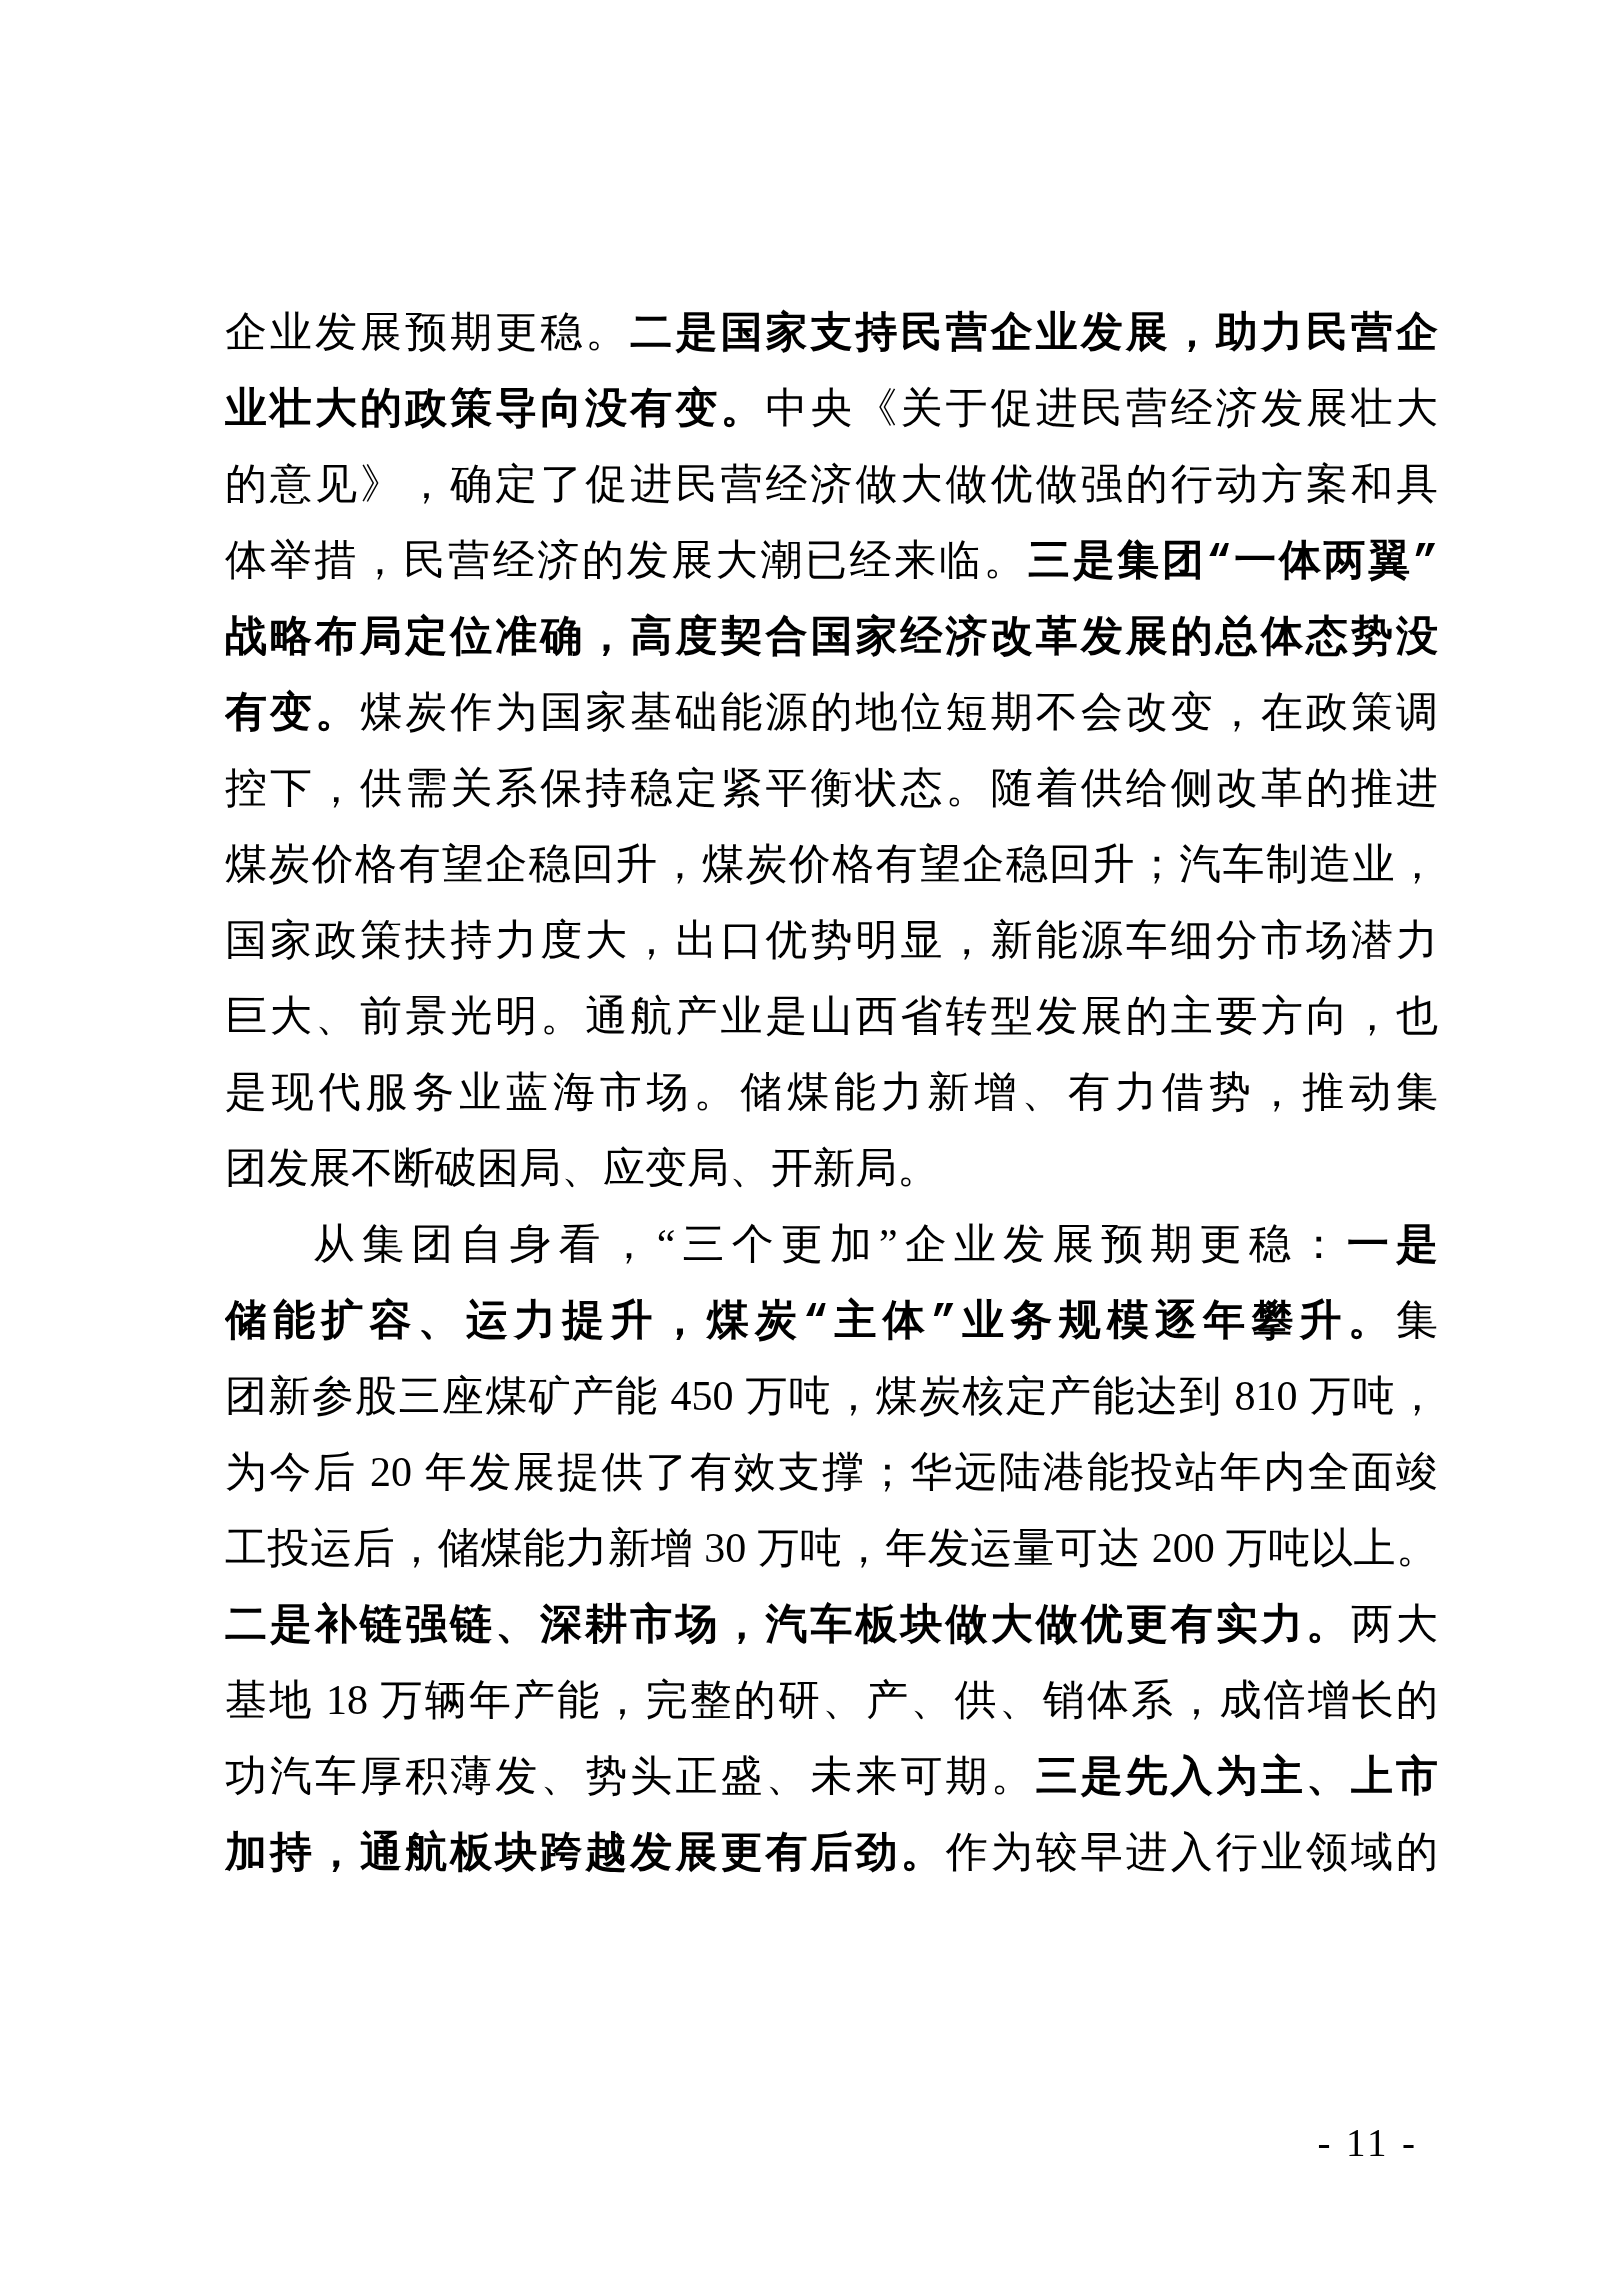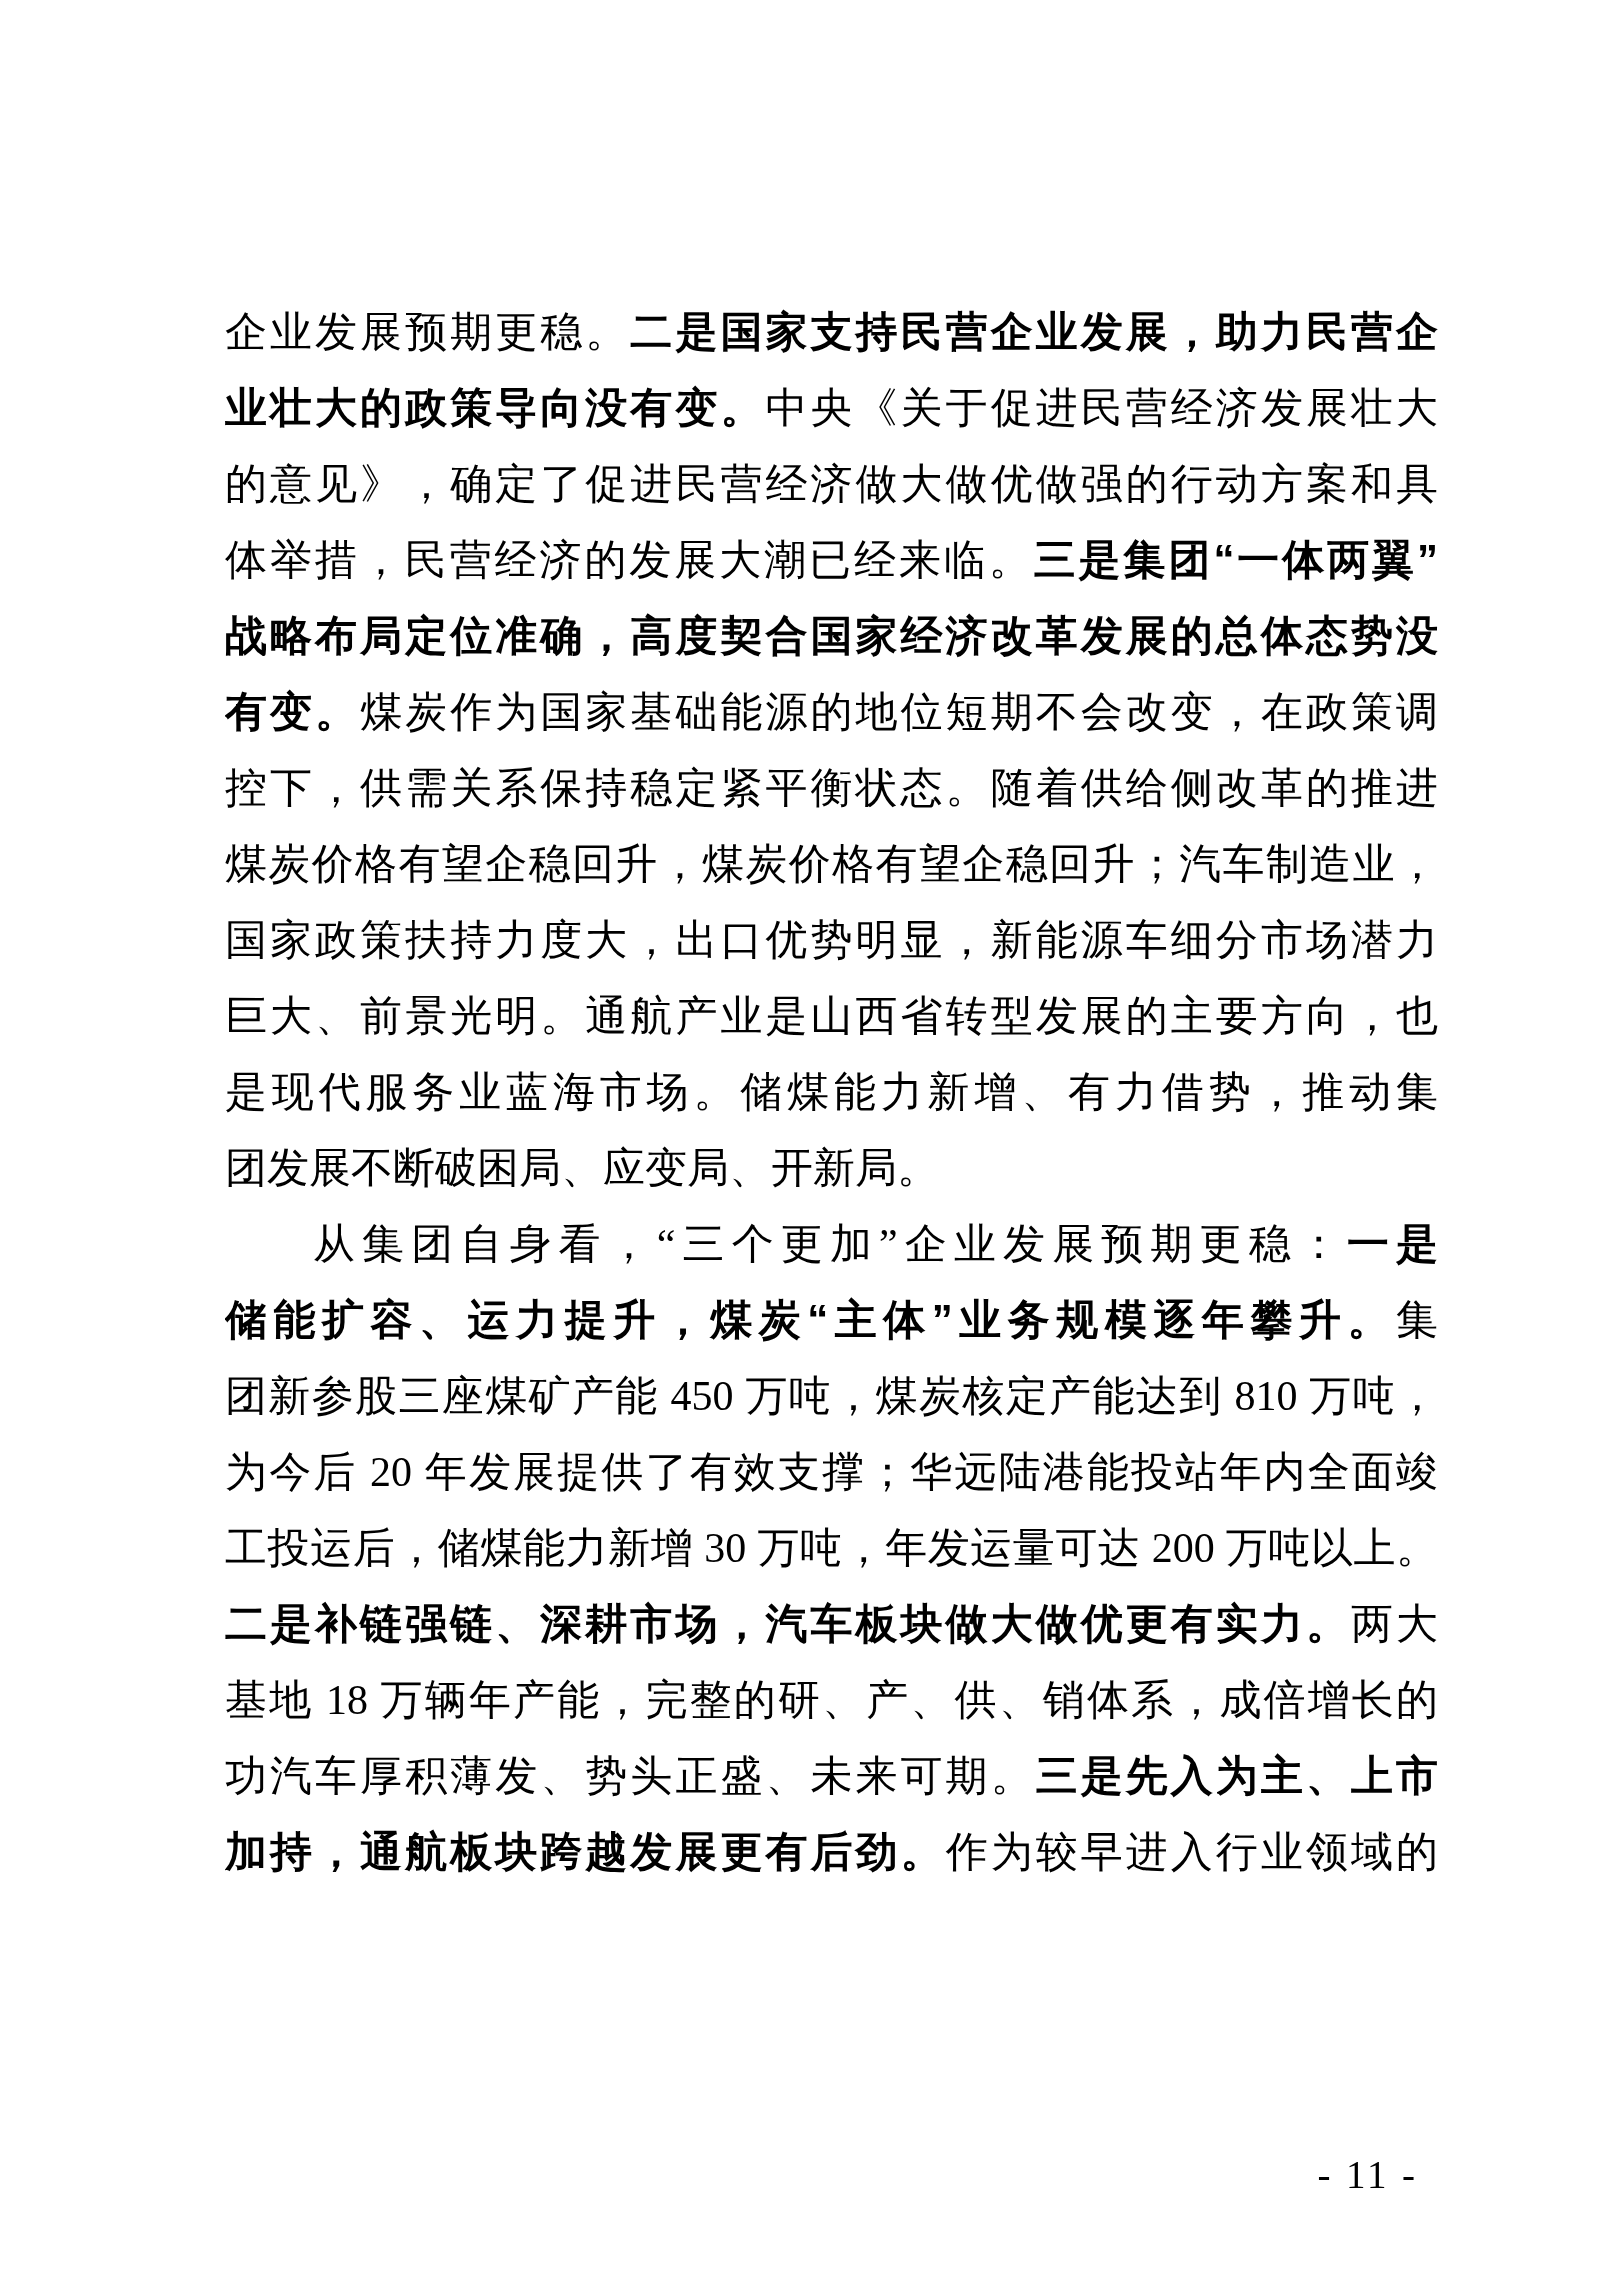--- a/index.html
+++ b/index.html
@@ -36,32 +36,31 @@
     text-align-last: left;
   }
   .line.indent {
     text-indent: 88px;
   }
   .seg {
     font-weight: 400;
   }
   .seg-bold {
     font-weight: 700;
-    font-family: Liberation Sans, sans-serif;
+    font-family: Liberation Mono, monospace;
   }
   .page-number {
     position: absolute;
     top: 2117px;
     right: 202px;
     font-size: 39px;
     line-height: 51px;
     letter-spacing: 2.9px;
     font-family: "Liberation Serif", "DejaVu Serif", serif;
     color: #000000;
-    margin-top: 32px;
   }
 </style>
 </head>
 <body>
 
 <div class="page">
   <div class="text-block">
       <div class="line"><span class="seg">企业发展预期更稳。</span><span class="seg seg-bold">二是国家支持民营企业发展，助力民营企</span></div>
       <div class="line"><span class="seg seg-bold">业壮大的政策导向没有变。</span><span class="seg">中央《关于促进民营经济发展壮大</span></div>
       <div class="line"><span class="seg">的意见》，确定了促进民营经济做大做优做强的行动方案和具</span></div>

